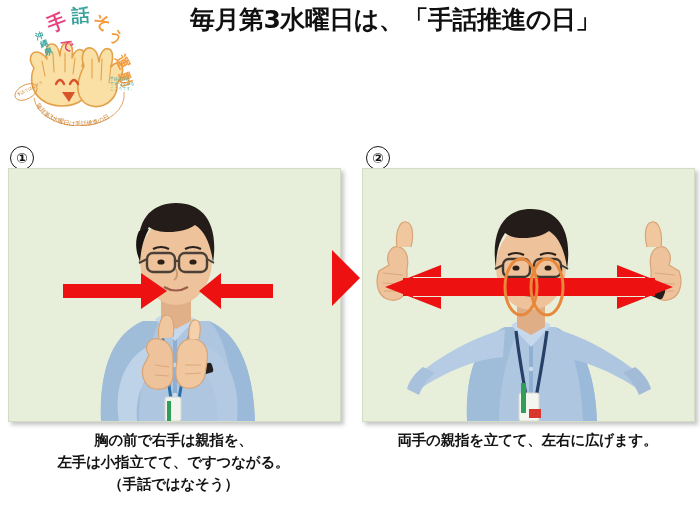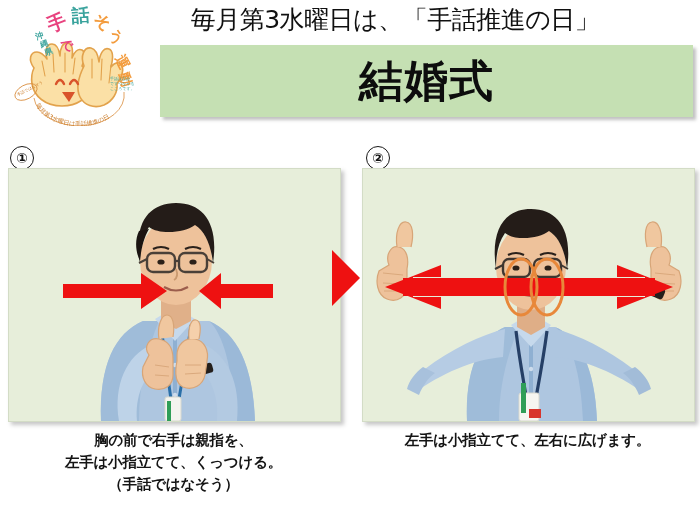--- a/index.html
+++ b/index.html
@@ -13,21 +13,21 @@
   .stage{position:absolute;left:0;top:0;width:700px;height:525px;}
 
   
   .logo{position:absolute;left:12px;top:6px;width:130px;height:120px;}
   .logo svg{display:block;width:130px;height:120px;}
 
   
   .header-title{
     position:absolute;left:150px;top:-1px;width:490px;height:40px;
     display:flex;align-items:center;justify-content:center;
-    font-size:25px;font-weight:normal;color:#101010;
+    font-size:25px;font-weight:bold;color:#101010;
     letter-spacing:-0.5px;white-space:nowrap;
   }
   .title-banner{
     position:absolute;left:160px;top:45px;width:533px;height:72px;
     background:#c5e0b3;
     box-shadow:3px 3px 3px rgba(120,120,120,0.45);
   }
   .title-banner-text{
     position:absolute;left:0;top:0;width:100%;height:100%;
     display:flex;align-items:center;justify-content:center;
@@ -130,23 +130,20 @@
       <g transform="translate(98,74)">
         <text x="0" y="0" font-size="4" fill="#3aa39d" font-family="DejaVu Sans, sans-serif">手話は言語</text>
         <text x="0" y="5" font-size="4" fill="#3aa39d" font-family="DejaVu Sans, sans-serif">ですつながる</text>
         <text x="0" y="10" font-size="4" fill="#3aa39d" font-family="DejaVu Sans, sans-serif">こころです。</text>
       </g>
     </svg>
   </div>
 
   <div class="header-title">毎月第3水曜日は、「手話推進の日」</div>
 
-  <div class="title-banner">
-    <div class="title-banner-text">結婚式</div>
-  </div>
 
   <div class="step-num one">①</div>
   <div class="step-num two">②</div>
 
   <div class="panel p1">
     <svg viewBox="0 0 331 252" xmlns="http://www.w3.org/2000/svg" aria-hidden="true">
       <rect x="0" y="0" width="331" height="252" fill="#e7eeda"></rect>
       <g>
 
         <path d="M92 252 C90 196 106 164 134 152 L200 152 C228 164 244 196 246 252 Z" fill="#aec6e0"></path>
@@ -274,21 +271,21 @@
 
       <g>
         <ellipse cx="158" cy="118" rx="16" ry="28" fill="none" stroke="#e8883a" stroke-width="3"></ellipse>
         <ellipse cx="184" cy="118" rx="16" ry="28" fill="none" stroke="#e8883a" stroke-width="3"></ellipse>
       </g>
     </svg>
   </div>
 
   <div class="caption c1">
     <div>胸の前で右手は親指を、</div>
-    <div>左手は小指立てて、くっつける。</div>
+    <div>左手は小指立てて、ですつながる。</div>
     <div>（手話ではなそう）</div>
   </div>
 
   <div class="caption c2">
-    <div>左手は小指立てて、左右に広げます。</div>
+    <div>両手の親指を立てて、左右に広げます。</div>
   </div>
 
 </div>
 
 </body></html>

